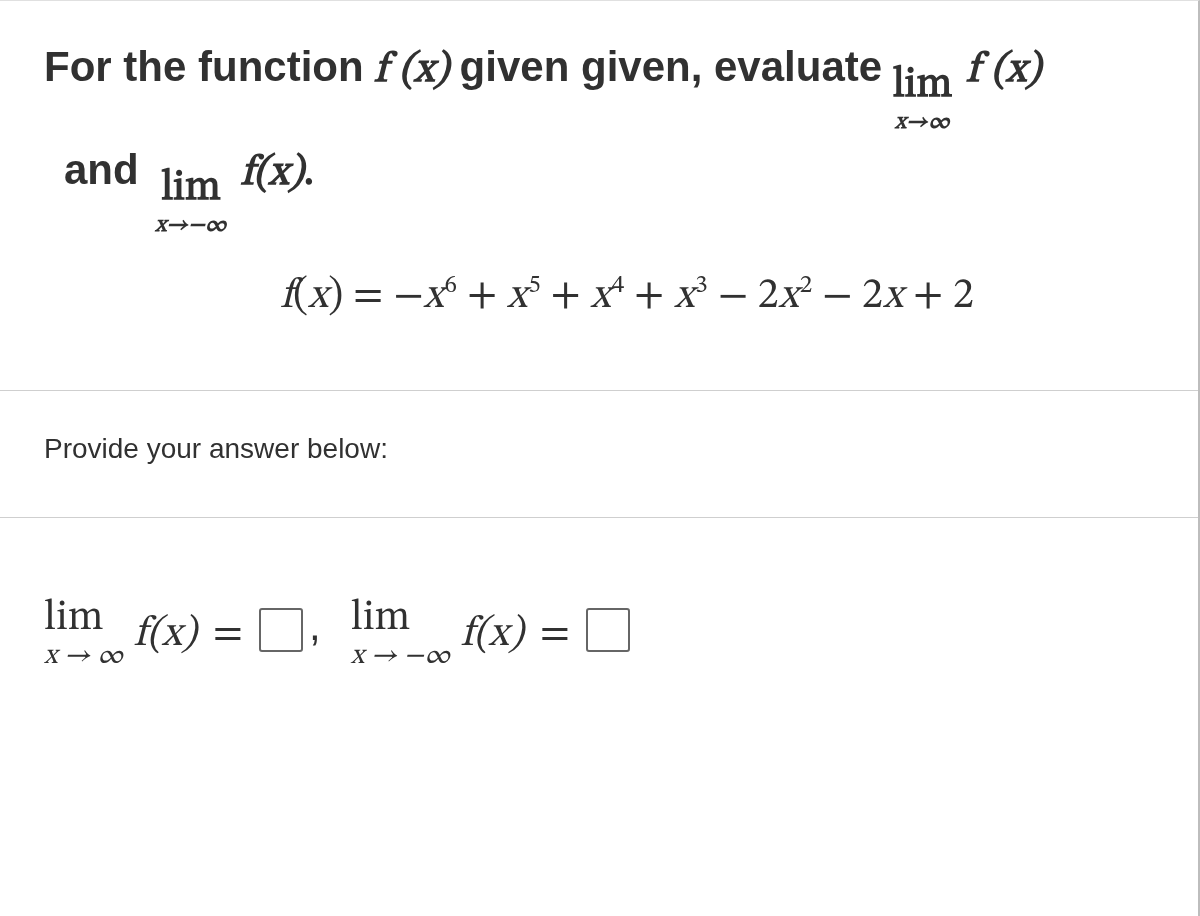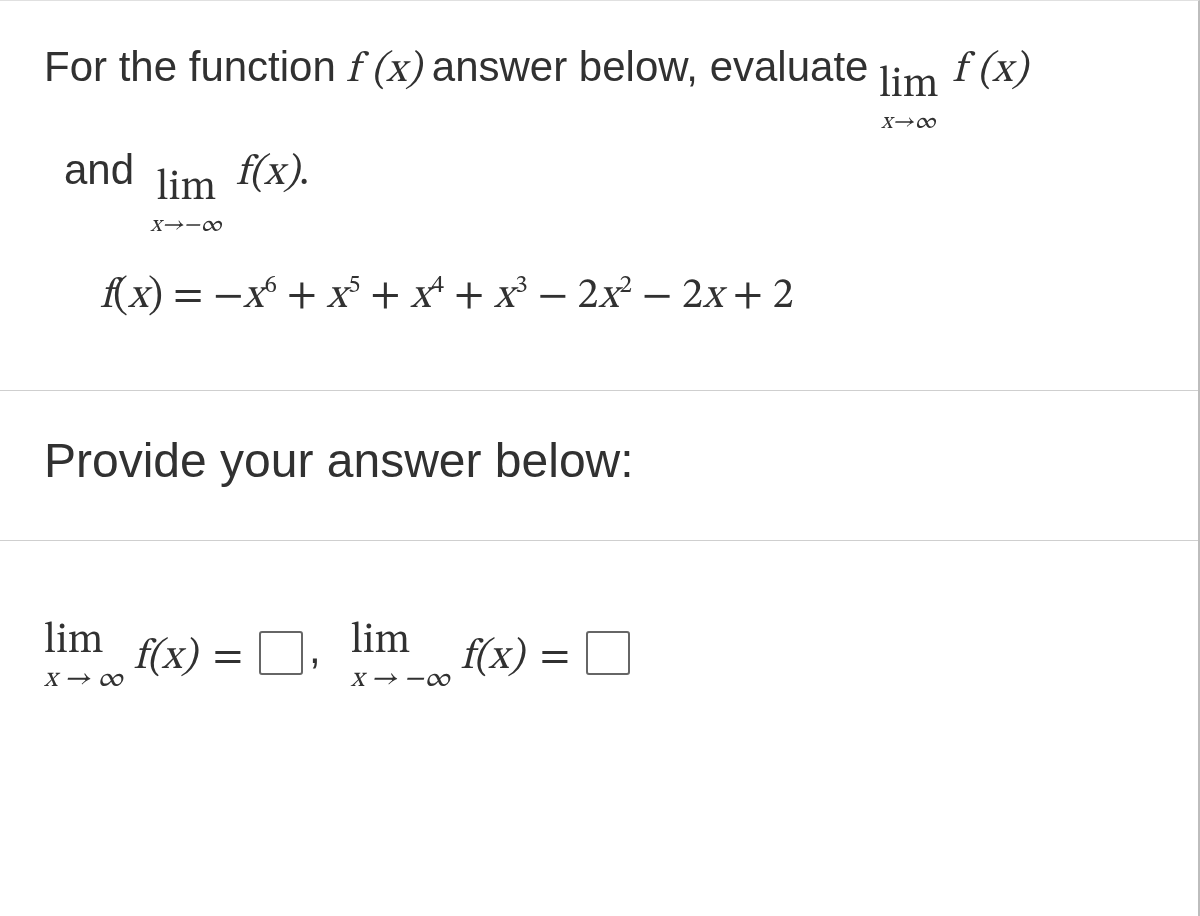--- a/index.html
+++ b/index.html
@@ -23,20 +23,21 @@
     width: 100%;
   }
   .question {
     padding: 32px 44px 60px 44px;
     font-size: 42px;
     line-height: 1.6;
   }
   .prompt-row {
     display: flex; flex-wrap: wrap; align-items: baseline;
     gap: 0.25em;
+    font-weight: bold;
   }
   .math {
     font-family: "Cambria Math", "STIX Two Math", "Latin Modern Math", Georgia, serif;
     white-space: nowrap;
   }
   .italic { font-style: italic; }
   .lim-block {
     display: inline-flex;
     flex-direction: column;
     align-items: center;
@@ -48,30 +49,31 @@
   .lim-top { font-size: 1em; }
   .lim-sub {
     font-size: 0.55em;
     font-style: italic;
     margin-top: 4px;
   }
   .fn-def {
     margin-top: 42px;
     padding-left: 56px;
     font-size: 42px;
+    text-align: center;
   }
   sup.exp {
     font-size: 0.6em;
     vertical-align: super;
     font-style: normal;
     padding-left: 1px;
   }
   .answer-prompt {
     padding: 42px 44px 52px 44px;
-    font-size: 48px;
+    font-size: 28px;
   }
   .answer-row {
     padding: 78px 44px 40px 44px;
     font-size: 42px;
     display: flex;
     align-items: flex-start;
     gap: 6px;
   }
   .answer-group {
     display: inline-flex;
@@ -121,21 +123,21 @@
 </style>
 </head>
 <body>
 
 <div class="page">
 
   <div class="section question">
     <div class="prompt-row">
       <span>For the function</span>
       <span class="math italic">f (x)</span>
-      <span>answer below, evaluate</span>
+      <span>given given, evaluate</span>
       <span class="math">
         <span class="lim-block">
           <span class="lim-top">lim</span>
           <span class="lim-sub">x→∞</span>
         </span>
         <span class="italic" style="margin-left:4px;">f (x)</span>
       </span>
     </div>
     <div class="prompt-row" style="margin-top:18px;margin-left:20px;">
       <span>and</span>

